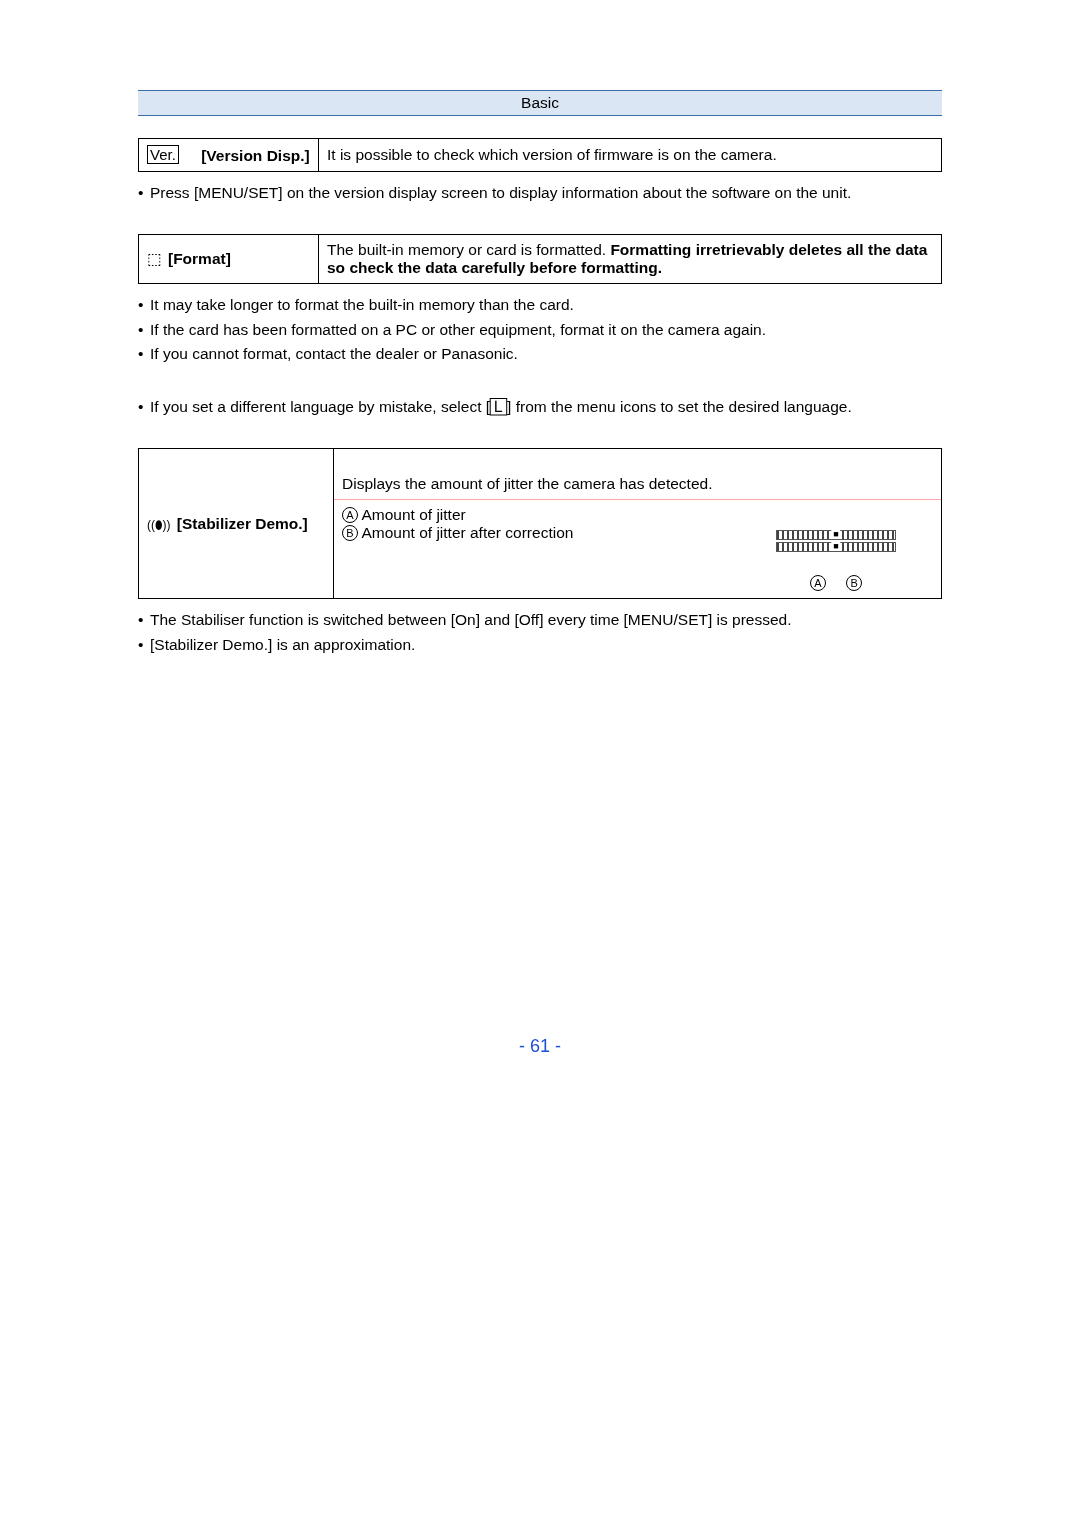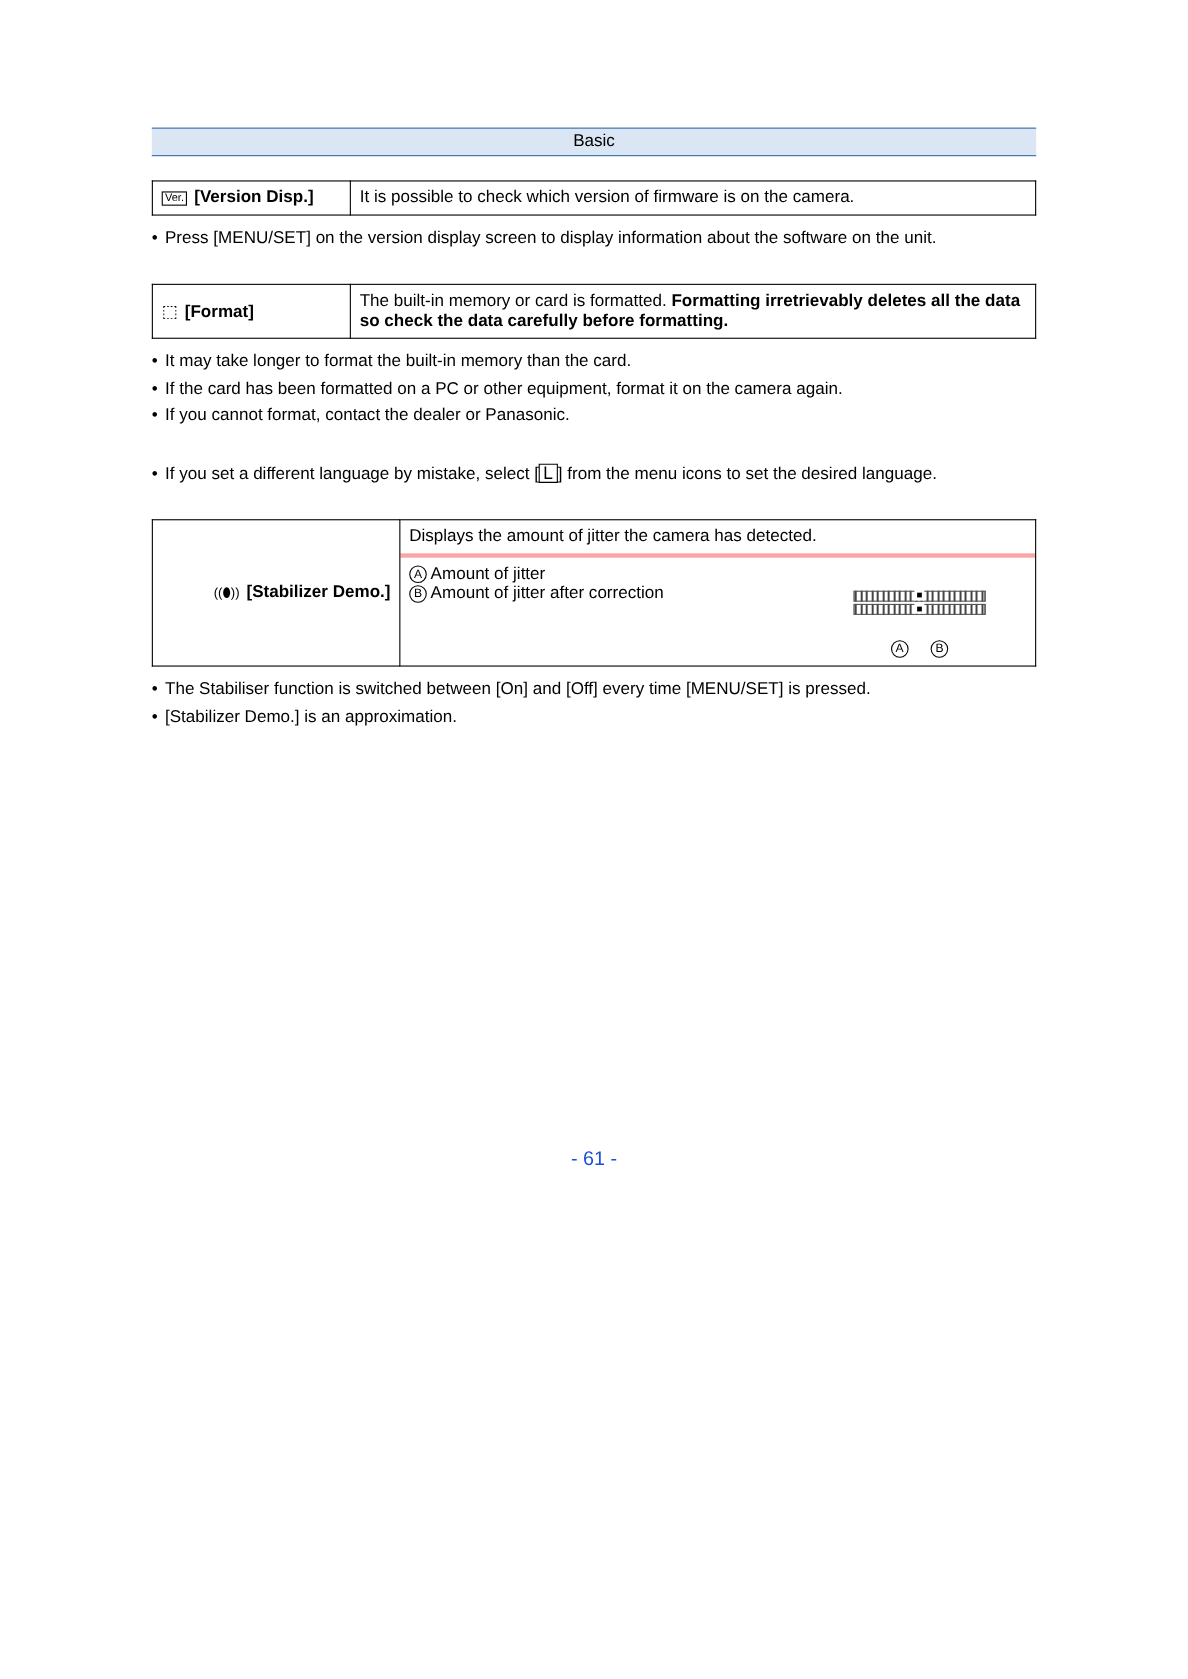--- a/index.html
+++ b/index.html
@@ -6,21 +6,21 @@
   body {
     margin: 0;
     padding: 0;
     font-family: Arial, Helvetica, sans-serif;
     font-size: 15.5px;
     color: #000;
     background: #fff;
     width: 1080px;
   }
   .page {
-    padding: 116px 138px 40px 138px;
+    padding: 90px 138px 40px 138px;
   }
   .header-bar {
     background: #dbe6f4;
     border-top: 1px solid #3a6ea8;
     border-bottom: 1px solid #3a6ea8;
     text-align: center;
     padding: 3px 0;
     margin-bottom: 22px;
   }
   table.menu {
@@ -31,32 +31,31 @@
   table.menu td {
     border: 1px solid #000;
     padding: 6px 8px;
     vertical-align: middle;
   }
   table.menu td.label {
     width: 180px;
     font-weight: bold;
   }
   table.menu td.label-wide {
-    width: 225px;
+    width: 195px;
     font-weight: bold;
     vertical-align: middle;
-    text-align: right;
   }
   .icon-box {
     display: inline-block;
     border: 1px solid #000;
-    font-size: 10px;
+    font-size: 15px;
     padding: 0 2px;
     font-weight: normal;
-    margin-right: 2px;
+    margin-right: 18px;
     vertical-align: 1px;
   }
   .icon-glyph {
     display: inline-block;
     font-weight: normal;
     margin-right: 2px;
   }
   ul.notes {
     list-style: none;
     padding: 0;
@@ -68,21 +67,22 @@
     line-height: 1.45;
     margin-bottom: 2px;
   }
   ul.notes li::before {
     content: "•";
     position: absolute;
     left: 0;
   }
   .inner-top {
     padding: 6px 8px;
-    border-bottom: 4px solid #fca5a5;
+    border-bottom: 1px solid #fca5a5;
+    margin-top: 20px;
   }
   .inner-flex {
     display: flex;
   }
   .inner-left {
     flex: 1;
     padding: 6px 8px;
   }
   .inner-right {
     width: 210px;

